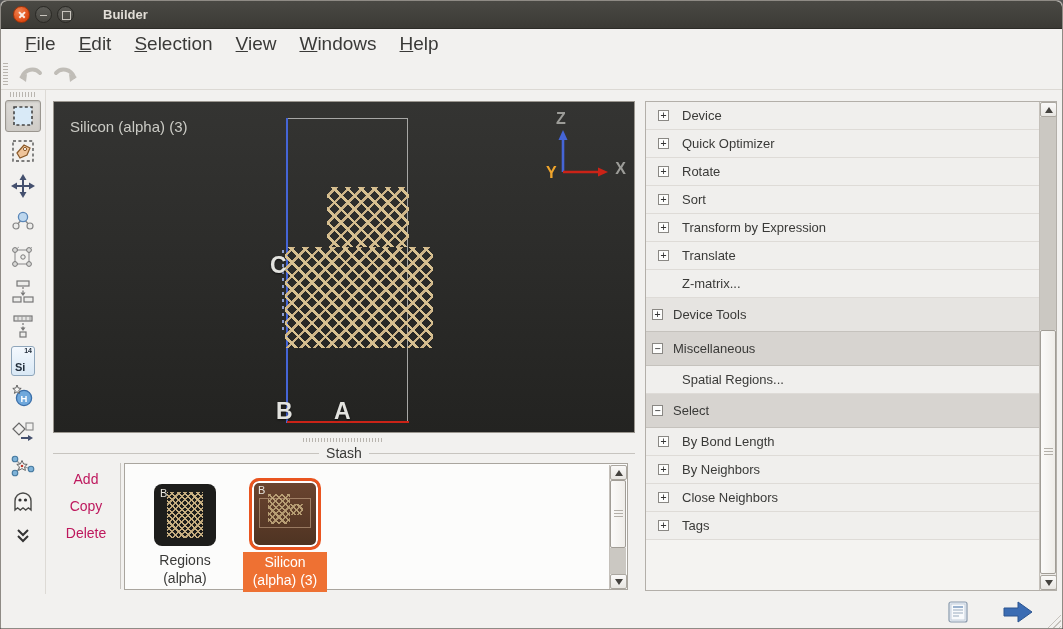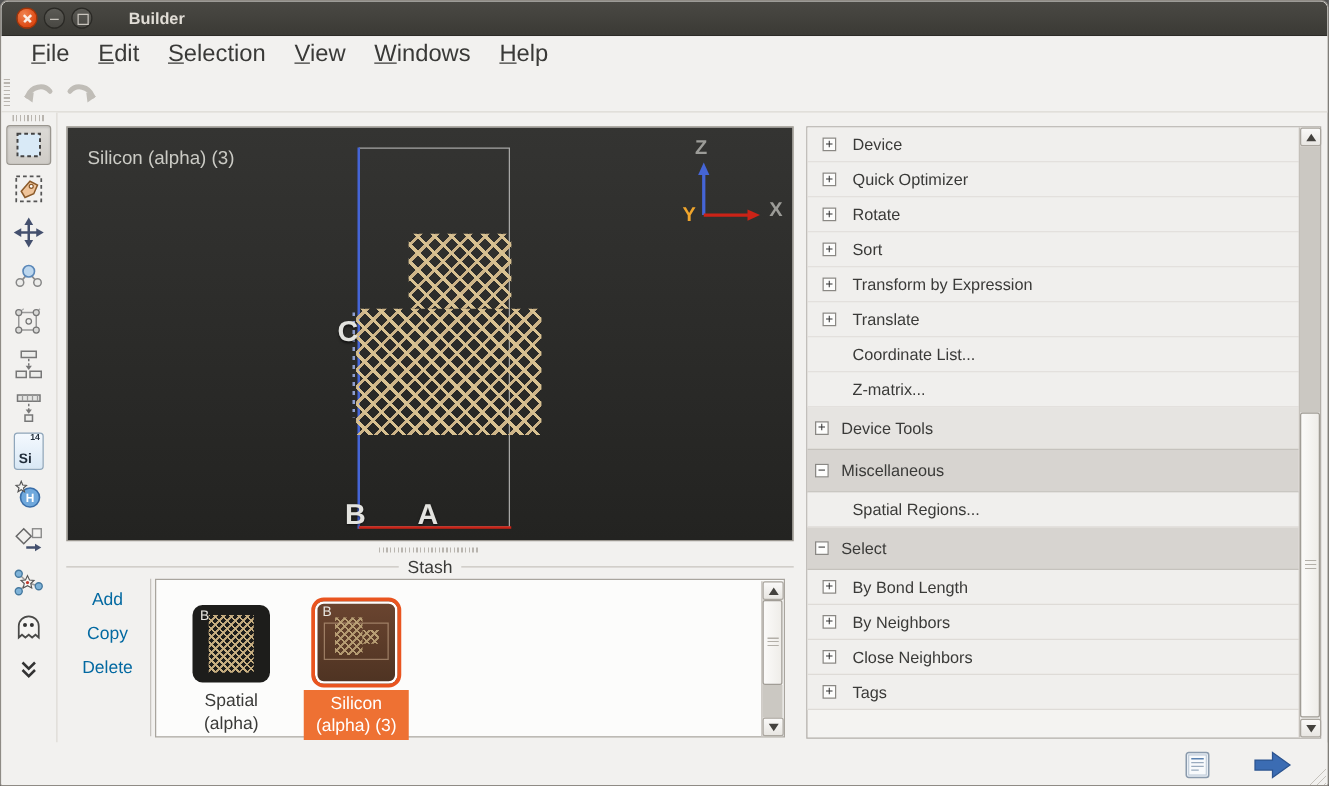--- a/index.html
+++ b/index.html
@@ -98,21 +98,21 @@
     background:repeating-linear-gradient(#B3AFA8 0 1px,transparent 1px 3px);}
 
   
   .stash-handle{position:absolute;left:302px;top:437px;width:80px;height:4px;
     background:repeating-linear-gradient(90deg,#B9B5AF 0 1px,transparent 1px 3px);}
   .stash-legend{position:absolute;left:52px;top:443px;width:582px;height:18px;display:flex;align-items:center;}
   .stash-legend .line{flex:1;height:1px;background:#C7C4BF;}
   .stash-legend .txt{font-size:14px;color:#3A3A38;padding:0 7px;}
   .stash-btns{position:absolute;left:52px;top:462px;width:66px;height:126px;display:flex;flex-direction:column;
     align-items:center;padding-top:4px;}
-  .stash-btn{font-size:14px;color:#0369a1;padding:4px 6px;margin-bottom:3px;}
+  .stash-btn{font-size:14px;color:#be185d;padding:4px 6px;margin-bottom:3px;}
   .stash-sep{position:absolute;left:119px;top:462px;width:1px;height:126px;background:#C7C4BF;}
   .stash-list{position:absolute;left:123px;top:462px;width:504px;height:127px;background:#FCFCFB;
     border:1px solid #A9A59E;display:flex;align-items:flex-start;padding:14px 0 0 24px;}
   .stash-item{display:flex;flex-direction:column;align-items:center;margin-right:22px;}
   .thumb{position:relative;border-radius:8px;}
   .thumb.dark{width:62px;height:62px;background:#1D1D1B;margin-top:6px;}
   .thumb .badge{position:absolute;left:6px;top:3px;font-size:11px;color:#E8E6E0;z-index:2;}
   .mini-lat{position:absolute;background:
      repeating-linear-gradient(45deg,transparent 0 3px,#C9B183 3px 4.5px),
      repeating-linear-gradient(-45deg,transparent 0 3px,#BFA67A 3px 4.5px);}
@@ -335,24 +335,20 @@
       <div class="prow">
           <span class="ebox">+</span>
           <span class="plabel">Transform by Expression</span>
         </div>
       <div class="prow">
           <span class="ebox">+</span>
           <span class="plabel">Translate</span>
         </div>
       <div class="prow nobox">
           <span class="ebox"></span>
-          <span class="plabel">Coordinate List...</span>
-        </div>
-      <div class="prow nobox">
-          <span class="ebox"></span>
           <span class="plabel">Z-matrix...</span>
         </div>
       <div class="prow header collapsed">
           <span class="ebox">+</span>
           <span class="plabel">Device Tools</span>
         </div>
       <div class="prow header">
           <span class="ebox">−</span>
           <span class="plabel">Miscellaneous</span>
         </div>
@@ -407,21 +403,21 @@
     <div class="stash-btn">Copy</div>
     <div class="stash-btn">Delete</div>
   </div>
   <div class="stash-sep"></div>
   <div class="stash-list">
     <div class="stash-item">
       <div class="thumb dark">
         <div class="badge">B</div>
         <div class="mini-lat"></div>
       </div>
-      <div class="ilabel">Spatial (alpha)</div>
+      <div class="ilabel">Regions (alpha)</div>
     </div>
     <div class="stash-item">
       <div class="thumb sel">
         <div class="badge">B</div>
         <div class="wire"></div>
         <div class="mini-lat m1"></div>
         <div class="mini-lat m2"></div>
       </div>
       <div class="ilabel sel">Silicon (alpha) (3)</div>
     </div>

